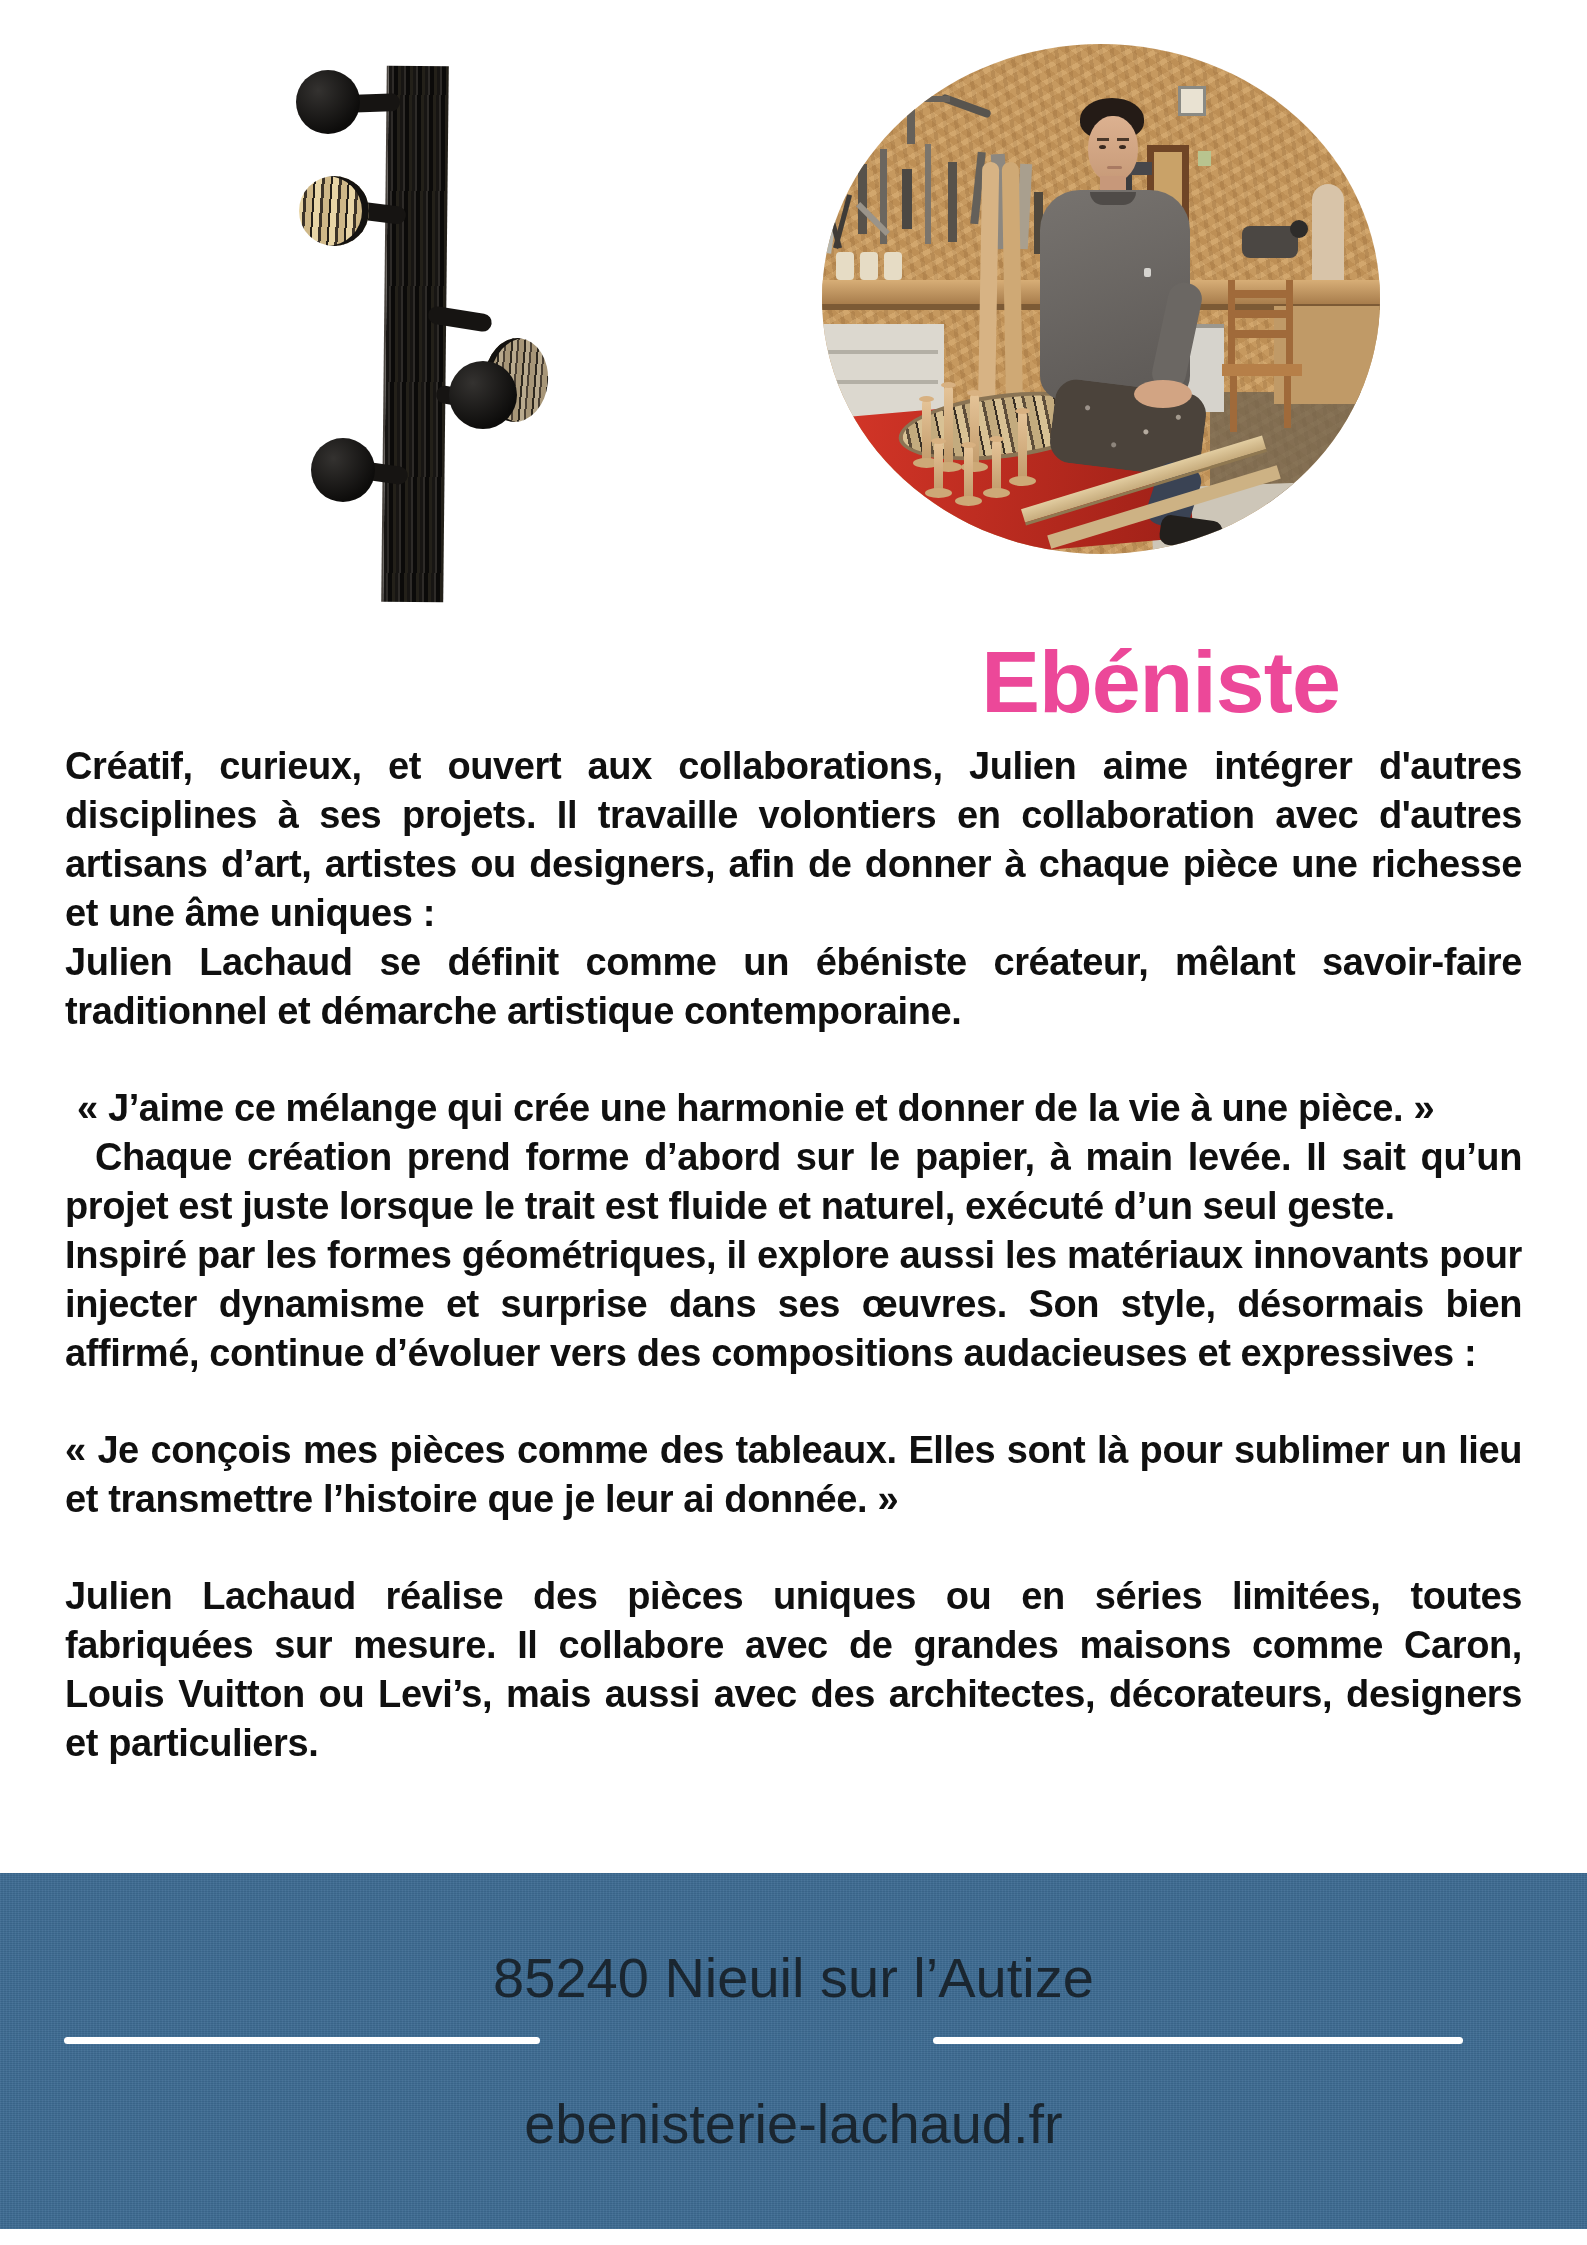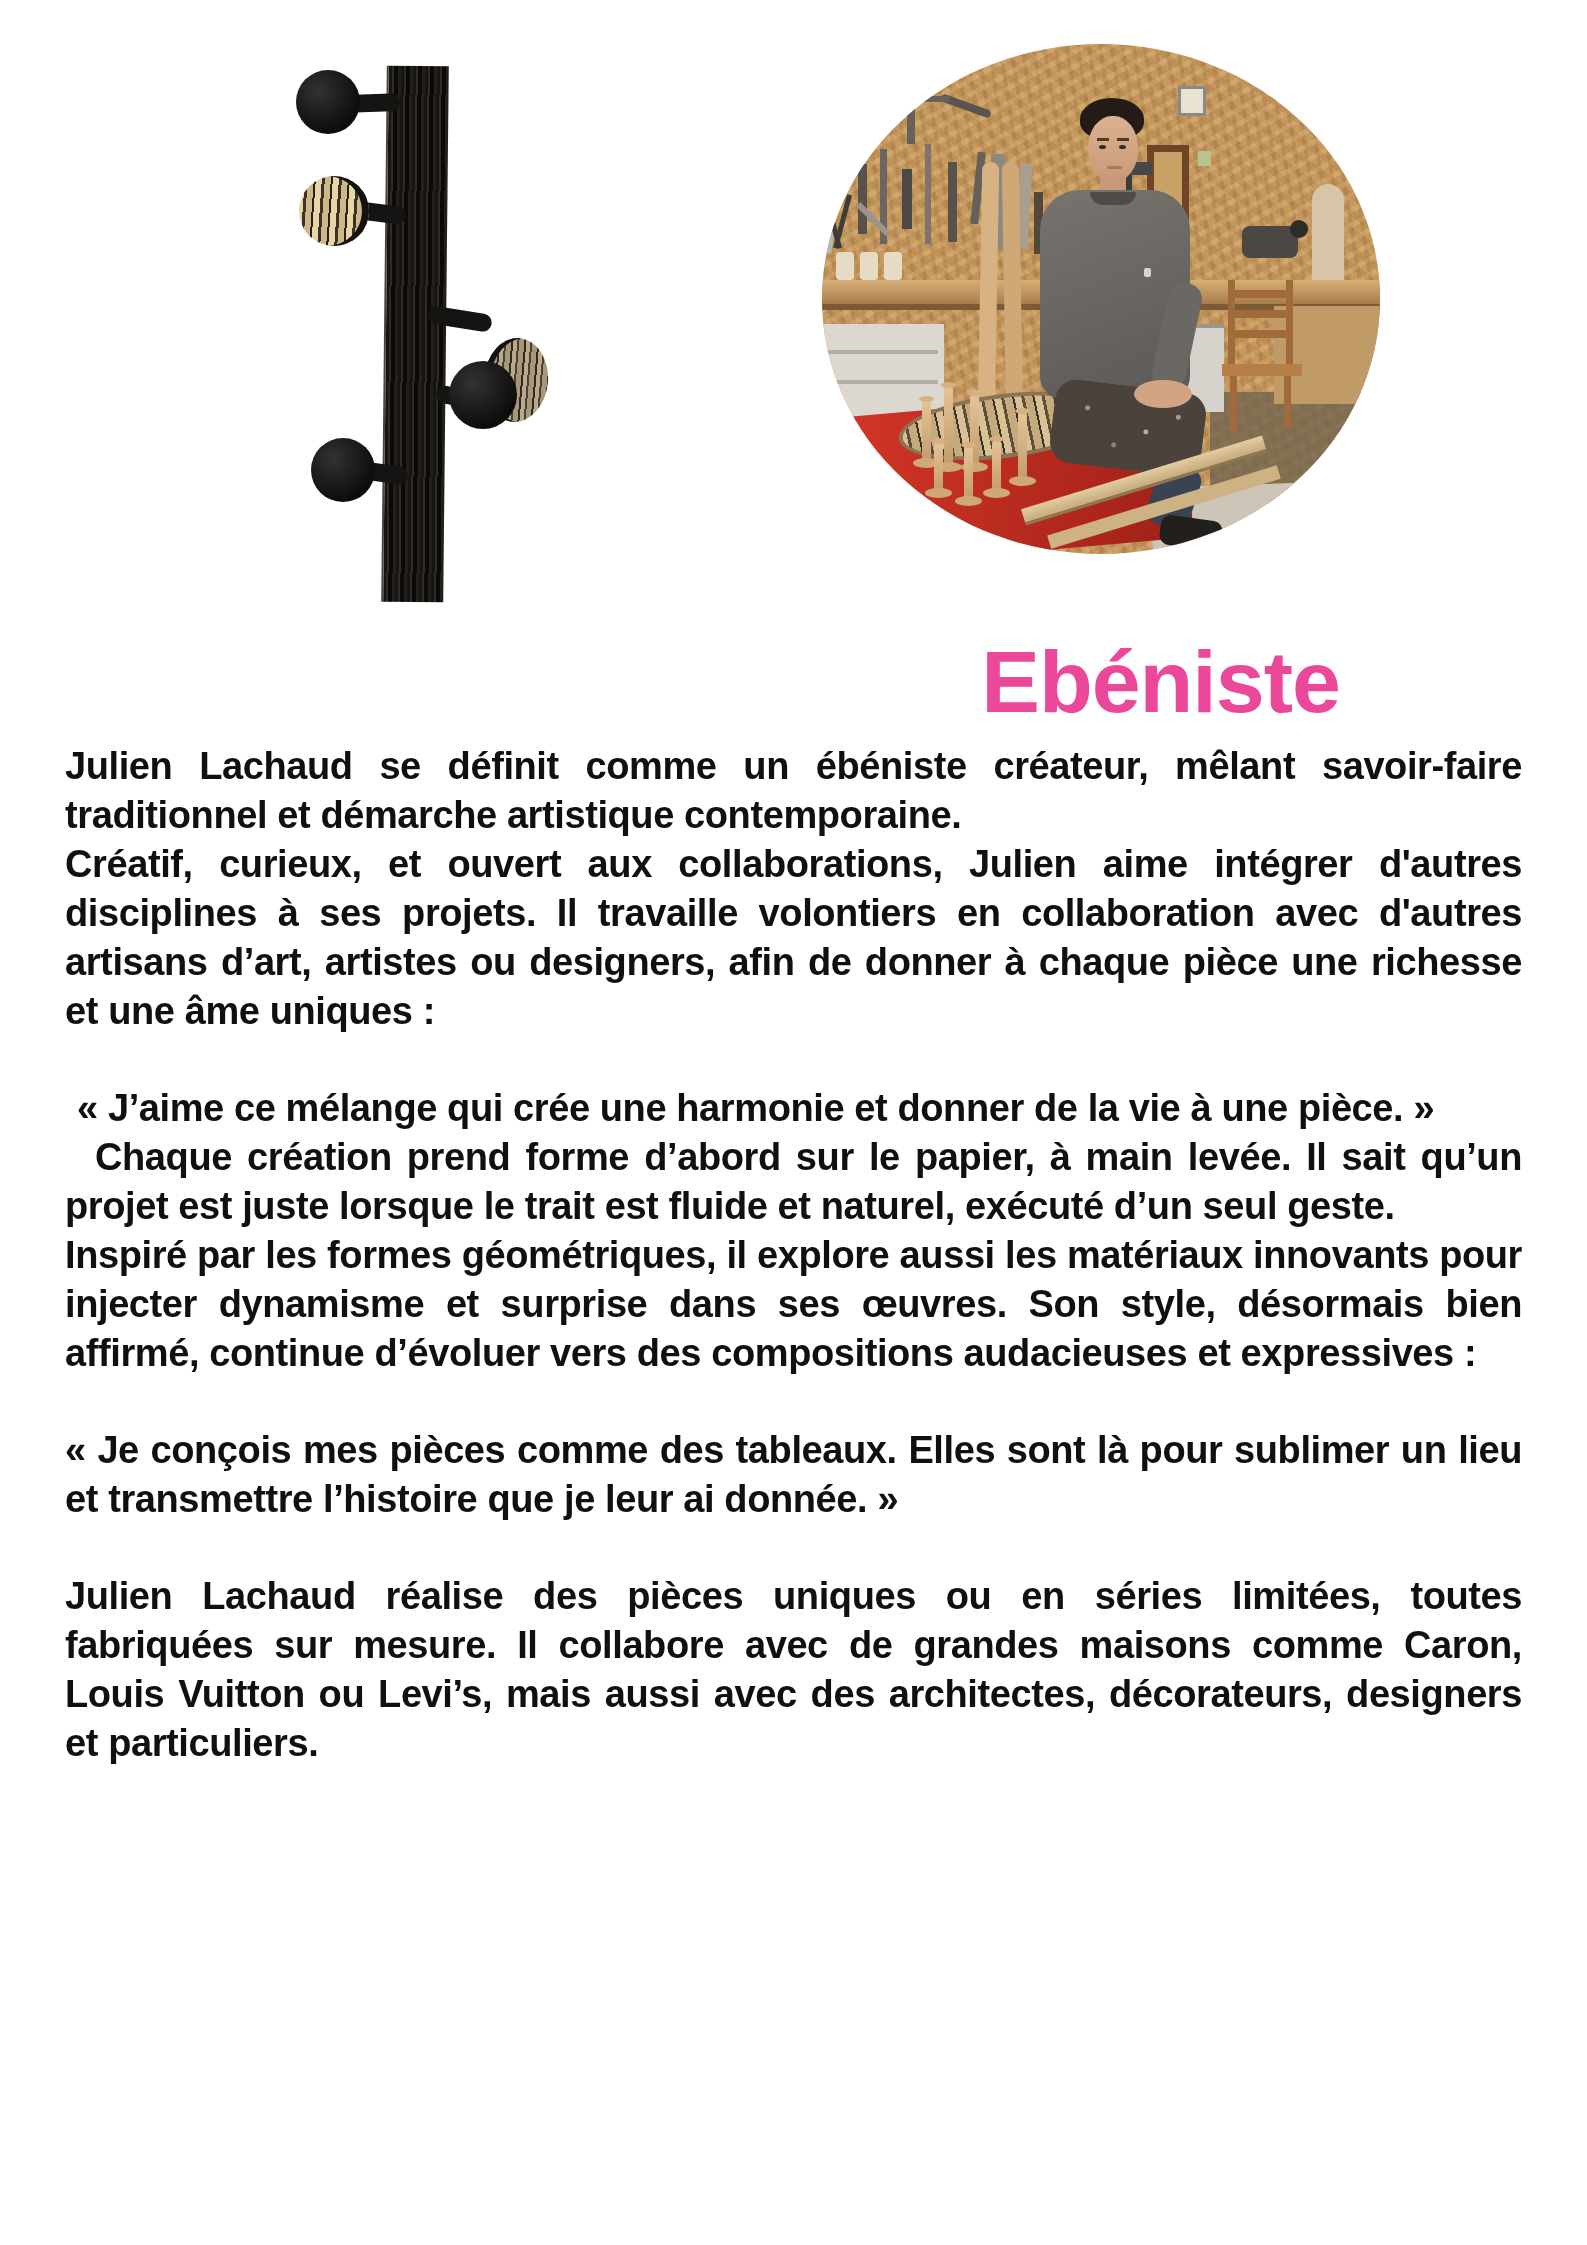--- a/index.html
+++ b/index.html
@@ -236,30 +236,36 @@
     <div class="shin"></div>
     <div class="boot"></div>
     <div class="plank1"></div>
     <div class="plank2"></div>
   </div>
 
   <div class="artisan-prof" style="color: #ec4899;">Ebéniste</div>
 
   <div class="about" style="color: rgb(16, 16, 16);">
     <div class="tblock">
+      <p>Créatif, curieux, et ouvert aux collaborations, Julien aime intégrer d'autres disciplines à ses projets. Il travaille volontiers en collaboration avec d'autres artisans d’art, artistes ou designers, afin de donner à chaque pièce une richesse et une âme uniques :</p>
       <p>Julien Lachaud se définit comme un ébéniste créateur, mêlant savoir-faire traditionnel et démarche artistique contemporaine.</p>
-      <p>Créatif, curieux, et ouvert aux collaborations, Julien aime intégrer d'autres disciplines à ses projets. Il travaille volontiers en collaboration avec d'autres artisans d’art, artistes ou designers, afin de donner à chaque pièce une richesse et une âme uniques :</p>
     </div>
     <div class="tblock">
       <p class="q1">« J’aime ce mélange qui crée une harmonie et donner de la vie à une pièce. »</p>
       <p class="q2">Chaque création prend forme d’abord sur le papier, à main levée. Il sait qu’un projet est juste lorsque le trait est fluide et naturel, exécuté d’un seul geste.</p>
       <p>Inspiré par les formes géométriques, il explore aussi les matériaux innovants pour injecter dynamisme et surprise dans ses œuvres. Son style, désormais bien affirmé, continue d’évoluer vers des compositions audacieuses et expressives :</p>
     </div>
     <div class="tblock">
       <p>« Je conçois mes pièces comme des tableaux. Elles sont là pour sublimer un lieu et transmettre l’histoire que je leur ai donnée. »</p>
     </div>
     <div class="tblock">
       <p>Julien Lachaud réalise des pièces uniques ou en séries limitées, toutes fabriquées sur mesure. Il collabore avec de grandes maisons comme Caron, Louis Vuitton ou Levi’s, mais aussi avec des architectes, décorateurs, designers et particuliers.</p>
     </div>
   </div>
 
+  <div class="footer-band" style="background-color: rgb(61, 107, 147);">
+    <div class="footer-address" style="color: rgb(26, 38, 48);">85240 Nieuil sur l’Autize</div>
+    <div class="rule rule-left"></div>
+    <div class="rule rule-right"></div>
+    <div class="footer-website" style="color: rgb(26, 38, 48);">ebenisterie-lachaud.fr</div>
+  </div>
 
 </div>
 
 </body></html>

